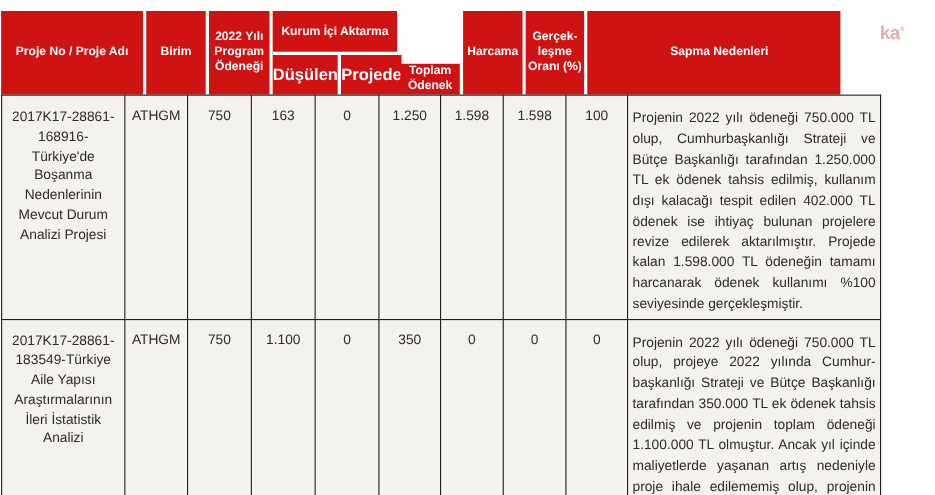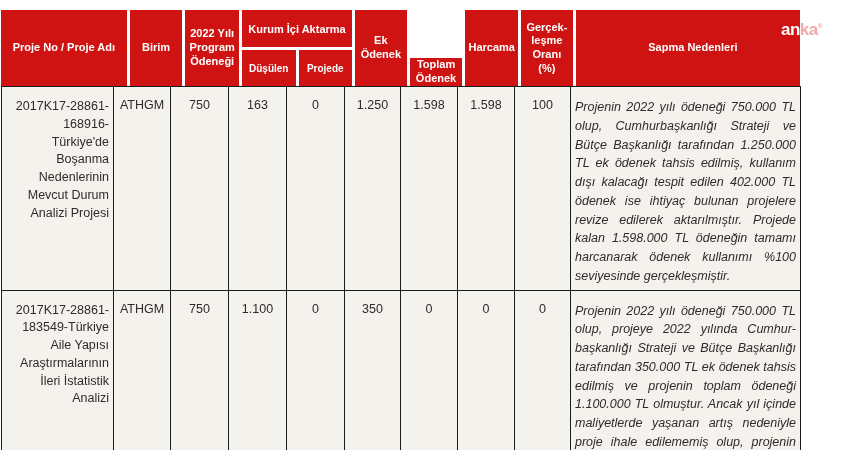--- a/index.html
+++ b/index.html
@@ -29,48 +29,47 @@
     display:flex;flex-direction:column;background:#fef9c3;
   }
   .hgroup .gtop{
     background:#ce1312;color:#fff;font-weight:bold;font-size:11px;
     display:flex;align-items:center;justify-content:center;
     height:40px;box-sizing:border-box;border-bottom:3px solid #ffffff;
     text-align:center;
   }
   .hgroup .gbot{display:flex;flex:1;}
   .hgroup .gbot .hsub{
-    background:#ce1312;color:#fff;font-weight:bold;font-size:10px;
+    background:#ce1312;color:#fff;font-weight:bold;font-size:15px;
     display:flex;align-items:center;justify-content:center;flex:1;
     box-sizing:border-box;
   }
   .hgroup .gbot .hsub:first-child{border-right:3px solid #ffffff;}
 
   
   table.tbody{
     position:absolute;left:1px;top:86px;width:799px;
     border-collapse:collapse;table-layout:fixed;
   }
   table.tbody td{
     border:1.5px solid #1c1c1c;
     background:#f4f2ed;
     vertical-align:top;
     color:#2f2b28;
     font-size:12.5px;
     box-sizing:border-box;
     padding:11px 4px 4px 4px;
   }
-  td.c-project{text-align:right;padding-left:8px;padding-right:6px;line-height:1.42;overflow-wrap:break-word;margin-left:48px;}
+  td.c-project{text-align:center;padding-left:8px;padding-right:6px;line-height:1.42;overflow-wrap:break-word;margin-left:48px;}
   td.c-num{text-align:center;}
   td.c-reason{
     text-align:justify;
     padding:11px 12px 4px 12px;
     font-size:12.3px;line-height:1.5;
     overflow:hidden;
-    font-style:italic;
   }
   tr.row1{height:201px;}
   tr.row2{height:210px;}
 
   
   .watermark{
     position:absolute;left:781px;top:21px;z-index:5;
     font-weight:bold;font-size:17px;letter-spacing:-0.5px;line-height:1;
     white-space:nowrap;
   }
@@ -87,21 +86,20 @@
     <div class="hcell" style="width:132px;">Proje No / Proje Adı</div>
     <div class="hcell" style="width:57px;">Birim</div>
     <div class="hcell" style="width:58px;">2022 Yılı Program Ödeneği</div>
     <div class="hgroup" style="width:116px;">
       <div class="gtop">Kurum İçi Aktarma</div>
       <div class="gbot">
         <div class="hsub">Düşülen</div>
         <div class="hsub">Projede</div>
       </div>
     </div>
-    <div class="hcell" style="width:56px;">Ek Ödenek</div>
     <div class="hcell" style="width:57px;margin-top:48px;">Toplam Ödenek</div>
     <div class="hcell" style="width:57px;">Harcama</div>
     <div class="hcell" style="width:56px;">Gerçek-leşme Oranı (%)</div>
     <div class="hcell" style="width:230px;">Sapma Nedenleri</div>
   </div>
 
   <table class="tbody">
     <colgroup>
       <col style="width:112px;">
         <col style="width:57px;">

